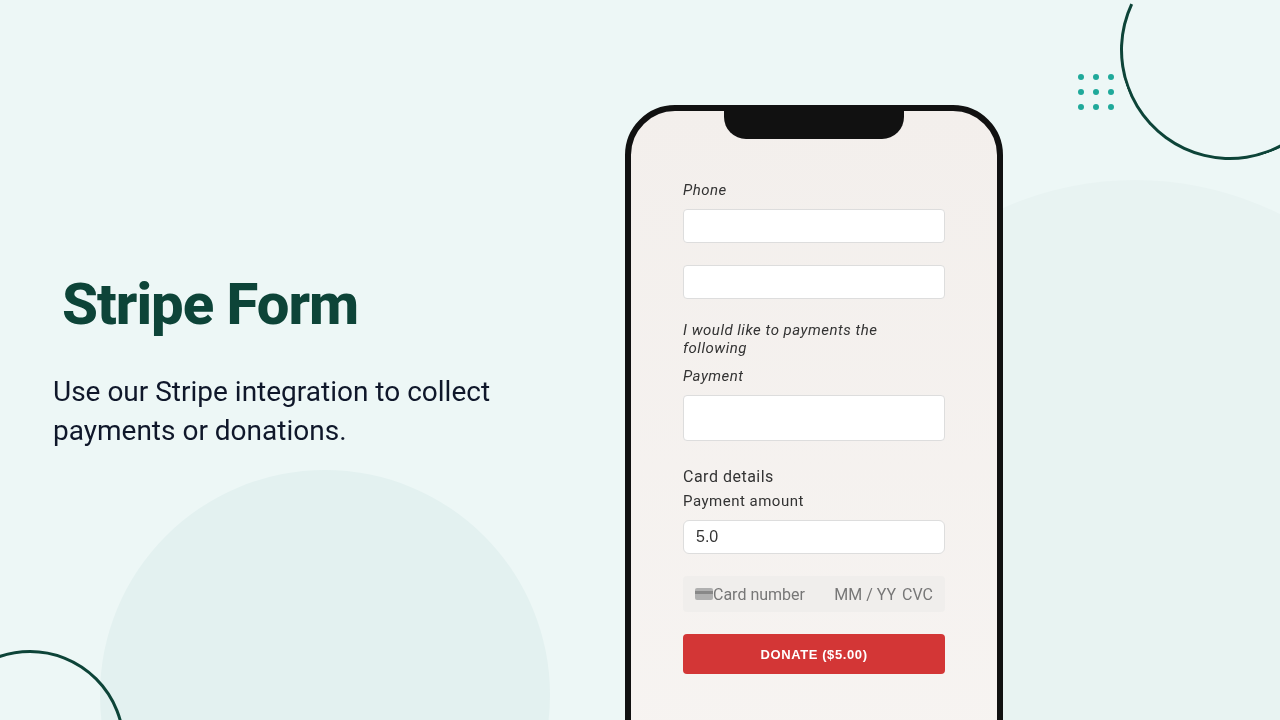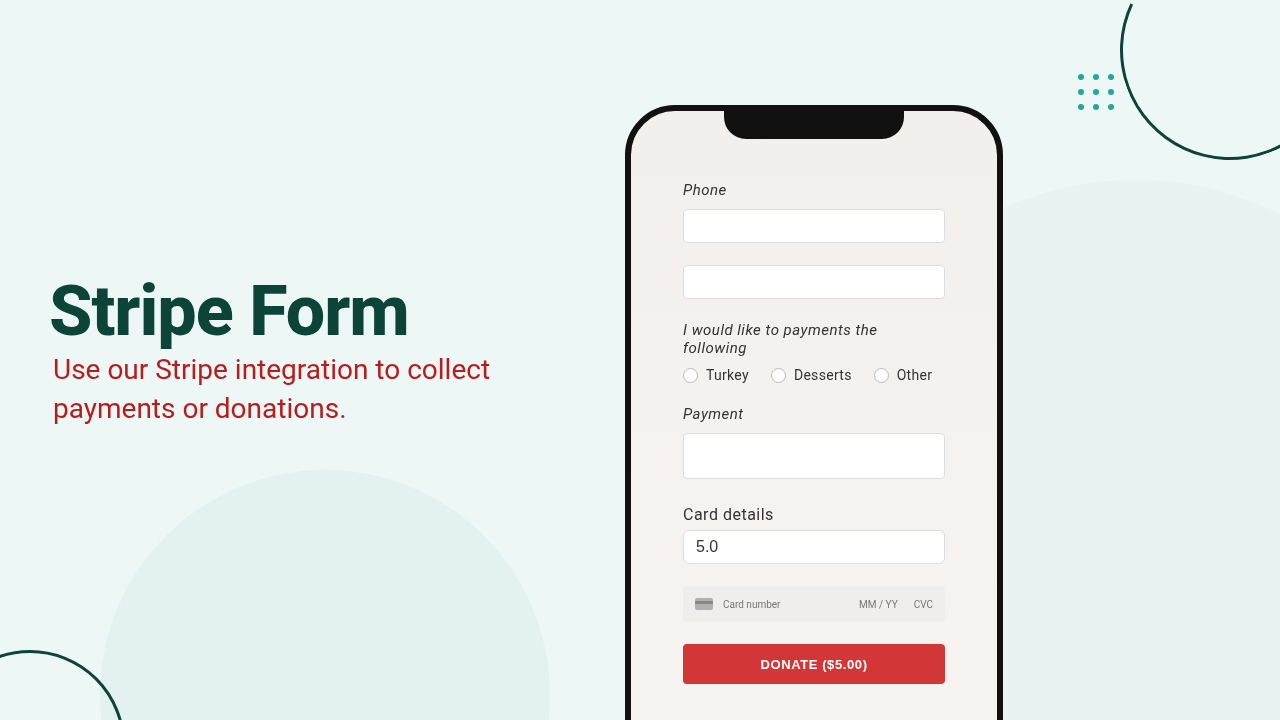--- a/index.html
+++ b/index.html
@@ -6,33 +6,33 @@
     body {
       width: 1280px;
       height: 720px;
       background: #edf7f6;
       font-family: -apple-system, BlinkMacSystemFont, 'Segoe UI', Roboto, sans-serif;
       position: relative;
       overflow: hidden;
     }
     .heading {
       position: absolute;
-      left: 49px;
+      left: 62px;
       top: 270px;
-      font-size: 70px;
+      font-size: 58px;
       font-weight: 800;
       color: #0d4438;
       letter-spacing: -1px;
     }
     .subheading {
       position: absolute;
       left: 53px;
-      top: 350px;
+      top: 372px;
       font-size: 28px;
-      color: #b91c1c;
+      color: #0f172a;
       line-height: 1.4;
       max-width: 530px;
     }
     .phone-frame {
       position: absolute;
       left: 625px;
       top: 105px;
       width: 378px;
       height: 720px;
       border: 6px solid #111;
@@ -135,23 +135,22 @@
       color: #333;
     }
     .card-row {
       width: 100%;
       height: 36px;
       background: #f0eeec;
       border-radius: 4px;
       display: flex;
       align-items: center;
       padding: 0 12px;
-      gap: 10px;
-      margin-bottom: 22px;
-      font-size: 10px;
+      margin-bottom: 22px;
+      font-size: 16px;
       color: #777;
     }
     .card-icon {
       width: 18px;
       height: 12px;
       background: #b0b0b0;
       border-radius: 2px;
       position: relative;
     }
     .card-icon::after {
@@ -259,40 +258,27 @@
 <div class="phone-frame">
   <div class="phone-notch"></div>
   <div class="form-container">
 
     <label class="form-label">Phone</label>
     <input class="text-input" type="text" value="" style="">
 
     <input class="text-input" type="text" value="" style="">
 
     <label class="form-label">I would like to payments the following</label>
-    <div class="radio-group">
-      <div class="radio-item">
-        <div class="radio-circle"></div>
-        <span class="radio-label">Turkey</span>
-      </div>
-      <div class="radio-item">
-        <div class="radio-circle"></div>
-        <span class="radio-label">Desserts</span>
-      </div>
-      <div class="radio-item">
-        <div class="radio-circle"></div>
-        <span class="radio-label">Other</span>
-      </div>
-    </div>
 
     <label class="form-label">Payment</label>
     <textarea class="textarea-input" style=""></textarea>
 
     <label class="section-label">Card details</label>
 
+    <label class="amount-label">Payment amount</label>
     <input class="amount-input" type="text" value="5.0" style="">
 
     <div class="card-row">
       <div class="card-icon"></div>
       <span class="card-number-text">Card number</span>
       <span class="card-exp">MM / YY</span>
       <span>CVC</span>
     </div>
 
     <button class="donate-btn">DONATE ($5.00)</button>

